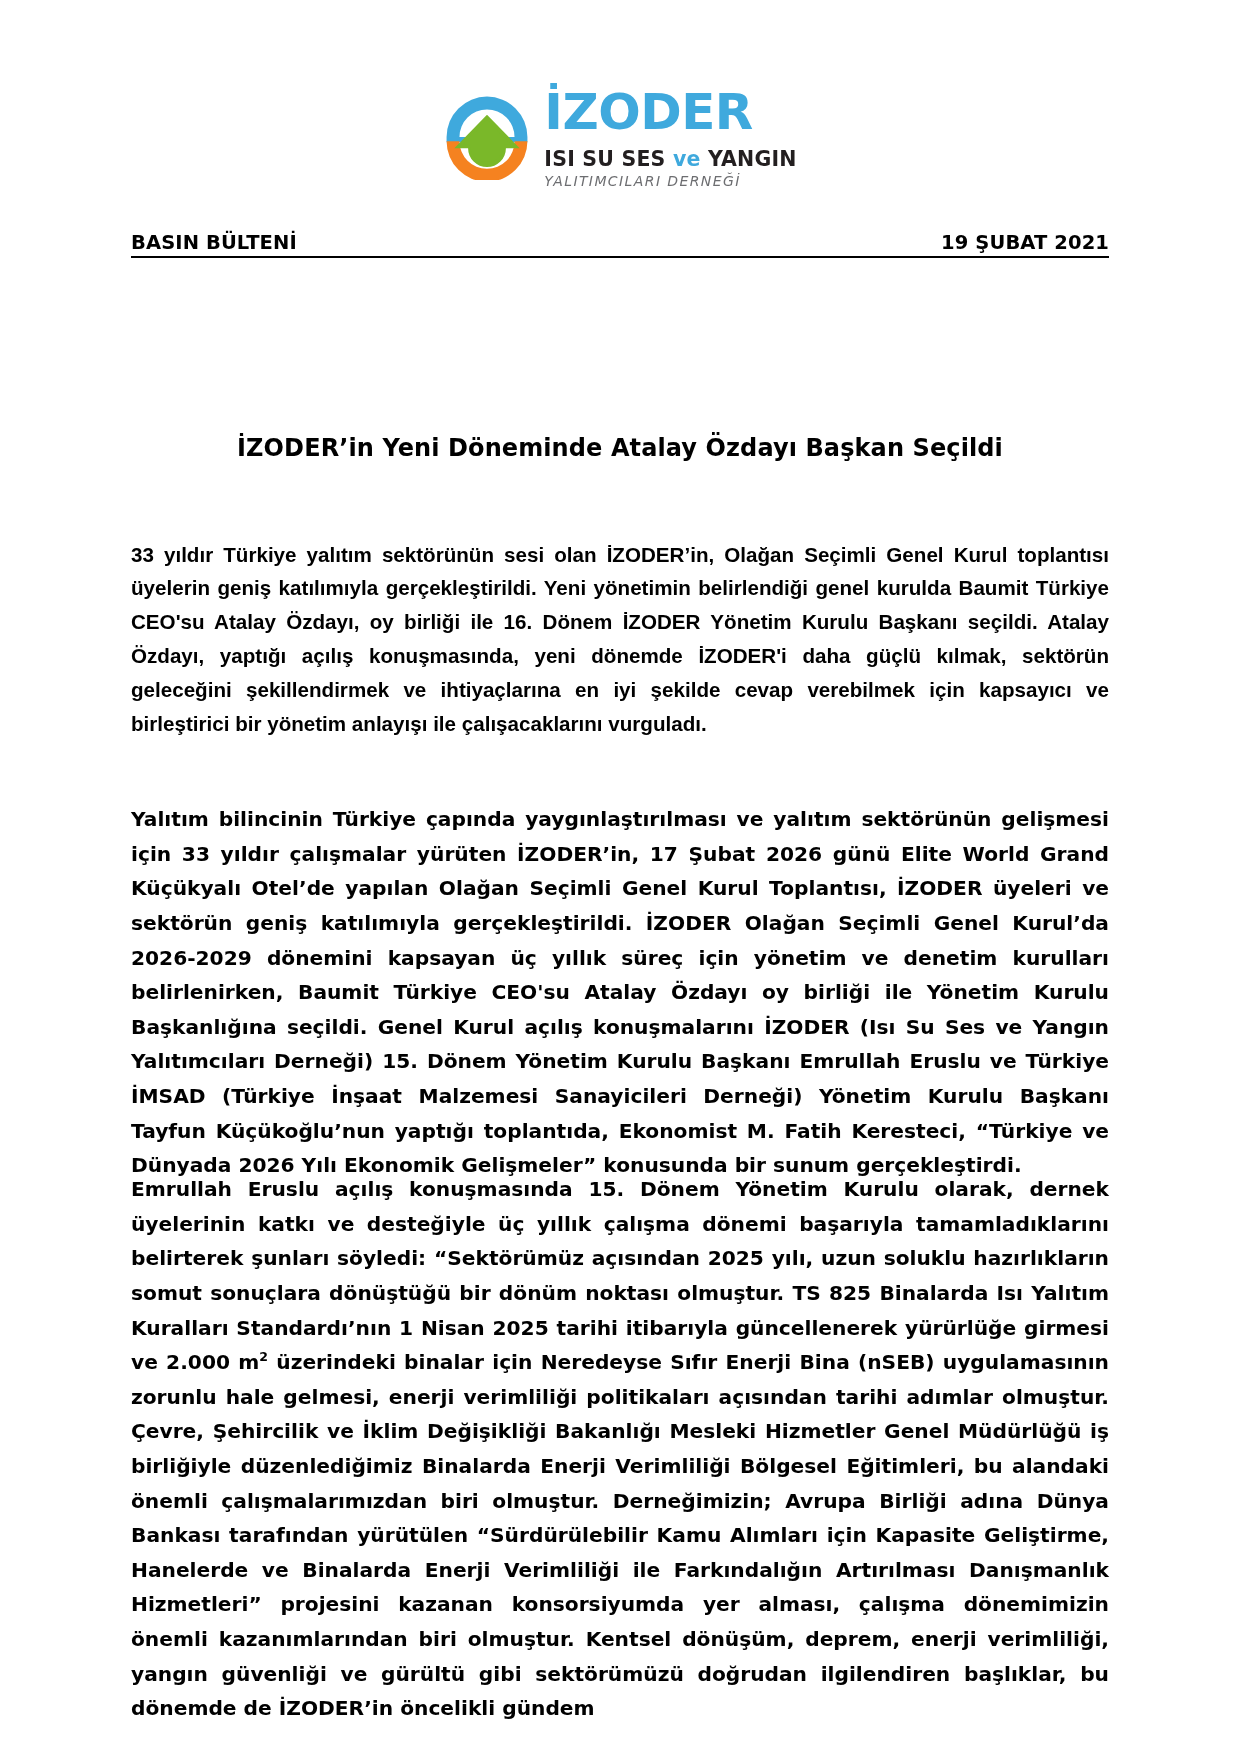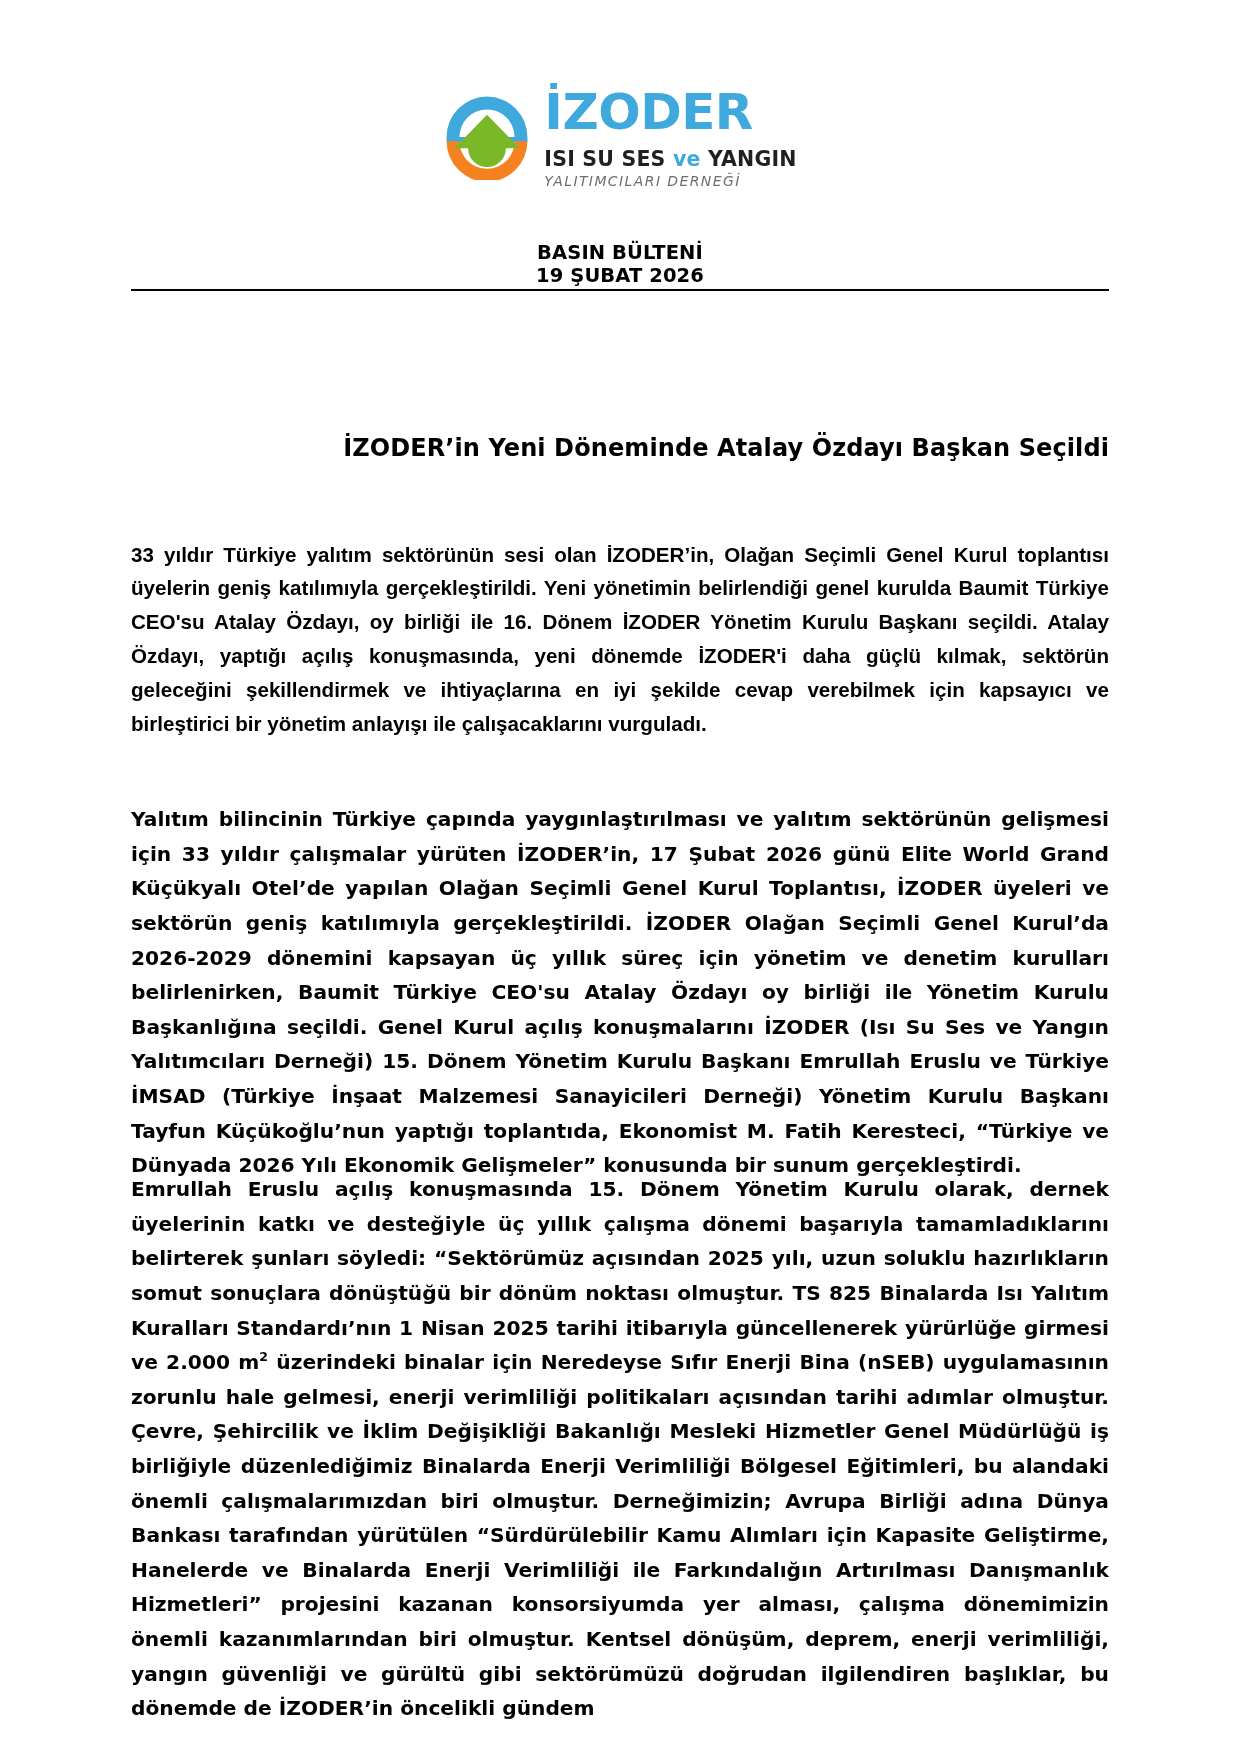--- a/index.html
+++ b/index.html
@@ -76,30 +76,29 @@
     letter-spacing: 1.4px;
     color: #6d6e71;
     margin-top: 4px;
     white-space: nowrap;
     font-style: italic;
   }
 
   
   .header-row {
     position: absolute;
-    top: 241px;
+    top: 231px;
     left: 131px;
     width: 978px;
     display: flex;
     justify-content: space-between;
-    align-items: center;
+    align-items: flex-start;
     border-bottom: 2.2px solid #000;
     padding-bottom: 2px;
     box-sizing: border-box;
-    flex-direction: column;
   }
   .header-left, .header-right {
     font-family: "DejaVu Sans", sans-serif;
     font-weight: bold;
     font-size: 19.5px;
     letter-spacing: 0.1px;
     white-space: nowrap;
   }
 
   
@@ -112,21 +111,21 @@
     font-family: "DejaVu Sans", sans-serif;
     font-weight: bold;
     font-size: 25px;
     letter-spacing: 0.2px;
   }
   .doc-subtitle {
     position: absolute;
     top: 434px;
     left: 131px;
     width: 978px;
-    text-align: right;
+    text-align: center;
     font-family: "DejaVu Sans", sans-serif;
     font-weight: bold;
     font-size: 24px;
     letter-spacing: 0.1px;
   }
 
   
   .lead-paragraph {
     position: absolute;
     top: 517px;
@@ -183,21 +182,21 @@
         <div class="logo-word">İZODER</div>
         <div class="logo-tag1"><span>ISI SU SES </span><span class="accent">ve</span><span> YANGIN</span></div>
         <div class="logo-tag2">YALITIMCILARI DERNEĞİ</div>
       </div>
 
     </div>
   </div>
 
   <div class="header-row">
     <div class="header-left">BASIN BÜLTENİ</div>
-    <div class="header-right">19 ŞUBAT 2026</div>
+    <div class="header-right">19 ŞUBAT 2021</div>
   </div>
 
   <div class="doc-subtitle">İZODER’in Yeni Döneminde Atalay Özdayı Başkan Seçildi</div>
 
   <p class="lead-paragraph">33 yıldır Türkiye yalıtım sektörünün sesi olan İZODER’in, Olağan Seçimli Genel Kurul toplantısı üyelerin geniş katılımıyla gerçekleştirildi. Yeni yönetimin belirlendiği genel kurulda Baumit Türkiye CEO'su Atalay Özdayı, oy birliği ile 16. Dönem İZODER Yönetim Kurulu Başkanı seçildi.  Atalay Özdayı, yaptığı açılış konuşmasında, yeni dönemde İZODER'i daha güçlü kılmak, sektörün geleceğini şekillendirmek ve ihtiyaçlarına en iyi şekilde cevap verebilmek için kapsayıcı ve birleştirici bir yönetim anlayışı ile çalışacaklarını vurguladı.</p>
 
   <p class="body-paragraph" id="para-1">Yalıtım bilincinin Türkiye çapında yaygınlaştırılması ve yalıtım sektörünün gelişmesi için 33 yıldır çalışmalar yürüten İZODER’in, 17 Şubat 2026 günü Elite World Grand Küçükyalı Otel’de yapılan Olağan Seçimli Genel Kurul Toplantısı, İZODER üyeleri ve sektörün geniş katılımıyla gerçekleştirildi. İZODER Olağan Seçimli Genel Kurul’da 2026-2029 dönemini kapsayan üç yıllık süreç için yönetim ve denetim kurulları belirlenirken, Baumit Türkiye CEO'su Atalay Özdayı oy birliği ile Yönetim Kurulu Başkanlığına seçildi. Genel Kurul açılış konuşmalarını İZODER (Isı Su Ses ve Yangın Yalıtımcıları Derneği) 15. Dönem Yönetim Kurulu Başkanı Emrullah Eruslu ve Türkiye İMSAD (Türkiye İnşaat Malzemesi Sanayicileri Derneği) Yönetim Kurulu Başkanı Tayfun Küçükoğlu’nun yaptığı toplantıda, Ekonomist M. Fatih Keresteci, “Türkiye ve Dünyada 2026 Yılı Ekonomik Gelişmeler” konusunda bir sunum gerçekleştirdi.</p>
 
   <p class="body-paragraph" id="para-2"><span>Emrullah Eruslu açılış konuşmasında 15. Dönem Yönetim Kurulu olarak, dernek üyelerinin katkı ve desteğiyle üç yıllık çalışma dönemi başarıyla tamamladıklarını belirterek şunları söyledi: “Sektörümüz açısından 2025 yılı, uzun soluklu hazırlıkların somut sonuçlara dönüştüğü bir dönüm noktası olmuştur. TS 825 Binalarda Isı Yalıtım Kuralları Standardı’nın 1 Nisan 2025 tarihi itibarıyla güncellenerek yürürlüğe girmesi ve 2.000 m</span><sup>2</sup><span> üzerindeki binalar için Neredeyse Sıfır Enerji Bina (nSEB) uygulamasının zorunlu hale gelmesi, enerji verimliliği politikaları açısından tarihi adımlar olmuştur. Çevre, Şehircilik ve İklim Değişikliği Bakanlığı Mesleki Hizmetler Genel Müdürlüğü iş birliğiyle düzenlediğimiz Binalarda Enerji Verimliliği Bölgesel Eğitimleri, bu alandaki önemli çalışmalarımızdan biri olmuştur. Derneğimizin; Avrupa Birliği adına Dünya Bankası tarafından yürütülen “Sürdürülebilir Kamu Alımları için Kapasite Geliştirme, Hanelerde ve Binalarda Enerji Verimliliği ile Farkındalığın Artırılması Danışmanlık Hizmetleri” projesini kazanan konsorsiyumda yer alması, çalışma dönemimizin önemli kazanımlarından biri olmuştur. Kentsel dönüşüm, deprem, enerji verimliliği, yangın güvenliği ve gürültü gibi sektörümüzü doğrudan ilgilendiren başlıklar, bu dönemde de İZODER’in öncelikli gündem</span></p>
 

